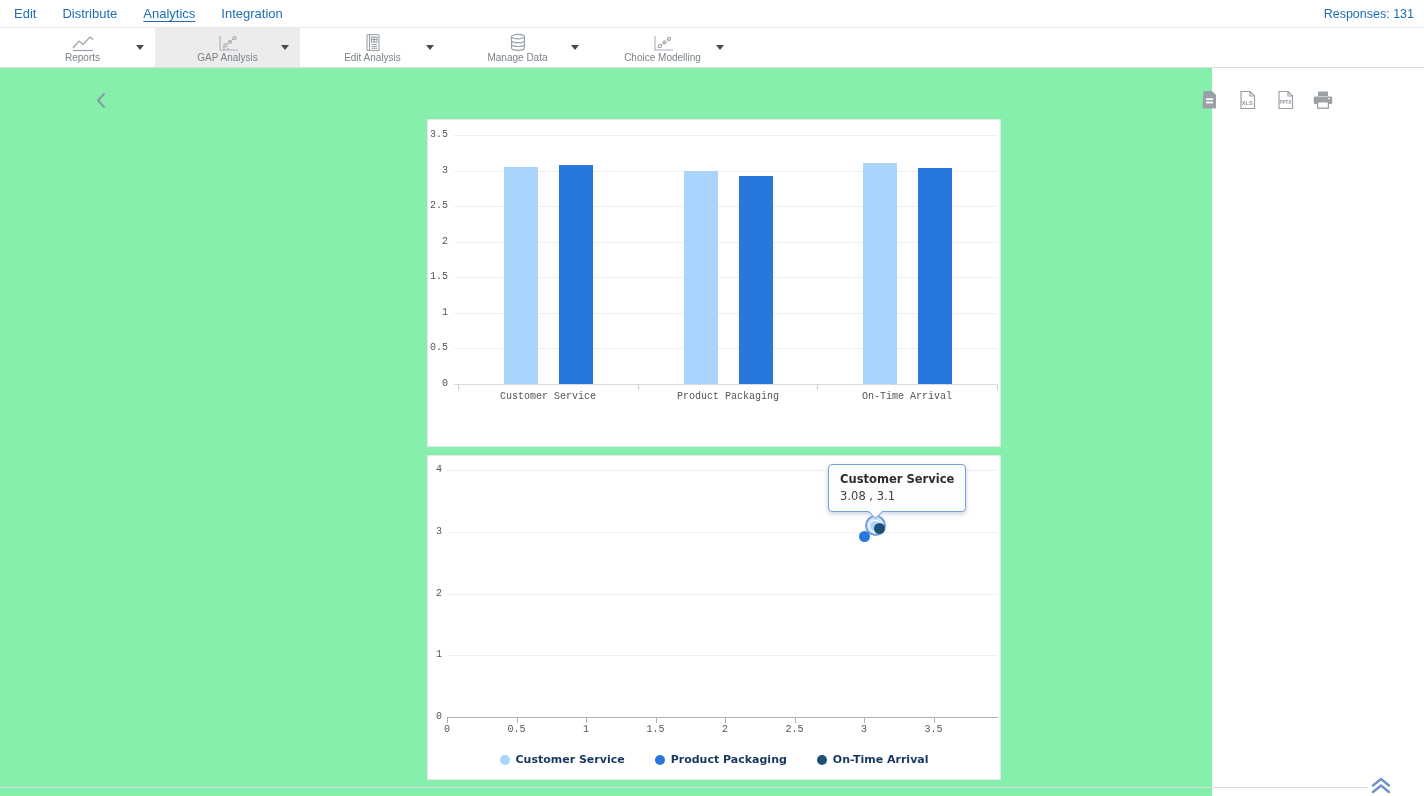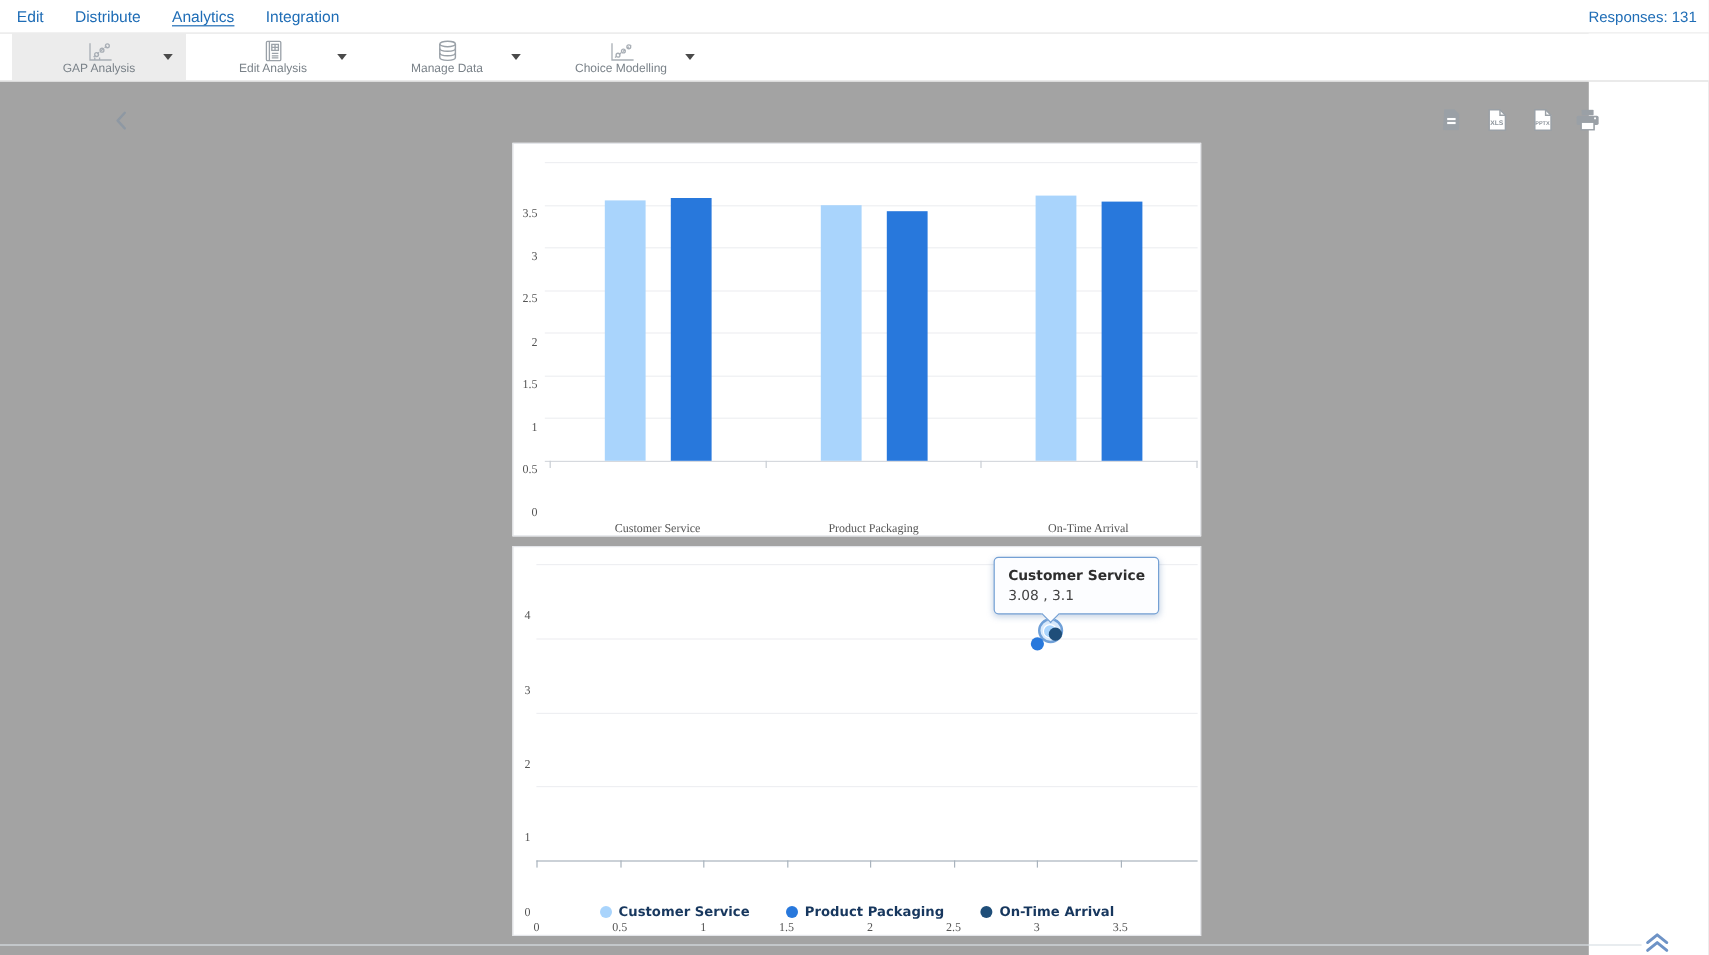--- a/index.html
+++ b/index.html
@@ -2,21 +2,21 @@
 <html><head>
 <meta charset="utf-8">
 <style>
   * { box-sizing: border-box; }
   html,body { margin:0; padding:0; }
   body {
     width:1424px; height:796px;
     font-family:"Liberation Sans", sans-serif;
     background:#ffffff; overflow:hidden;
   }
-  .page { position:relative; width:1324px; height:796px; background:#a3a3a3; }
+  .page { position:relative; width:1212px; height:796px; background:#86efac; }
 
   
   .navbar {
     position:absolute; left:0; top:0; width:1424px; height:28px;
     display:flex; align-items:center; justify-content:space-between;
     padding:0 10px 0 14px; border-bottom:1px solid #E8E8E8; background:#fff;
   }
   .nav-left { display:flex; gap:26px; align-items:center; }
   .nav-item { font-size:13px; color:#1F6DB6; cursor:pointer; }
   .nav-item.active { text-decoration:underline; text-underline-offset:3px; }
@@ -61,22 +61,22 @@
   #barCard { top:119px; height:328px; }
   #scatterCard { top:455px; height:325px; }
 
   .gridline { position:absolute; height:1px; background:#EEEFF2; }
   .axis-x-bar { position:absolute; height:1px; background:#D6D9DE; }
   .axis-x-sc { position:absolute; height:1px; background:#A9B3BD; }
   .tickmark { position:absolute; width:1px; }
   .tick-bar { background:#C9CED4; }
   .tick-sc { background:#A9B3BD; }
   .y-tick-label, .x-tick-label, .cat-label {
-    position:absolute; font-family:Liberation Serif, serif;
-    font-size:10px; color:#555; line-height:12px;margin-top:44px;
+    position:absolute; font-family:Liberation Mono, monospace;
+    font-size:10px; color:#555; line-height:12px;
   }
   .y-tick-label { text-align:right; }
   .x-tick-label, .cat-label { text-align:center; }
   .bar { position:absolute; }
   .scatter-point { position:absolute; border-radius:50%; }
   .pt-ring {
     position:absolute; width:21px; height:21px; border-radius:50%;
     border:2px solid #6FA0D8; background:#D8E9FB;
   }
   .pt-hover-inner { position:absolute; border:1px solid #fff; }
@@ -119,20 +119,30 @@
       <span class="nav-item">Edit</span>
       <span class="nav-item">Distribute</span>
       <span class="nav-item active">Analytics</span>
       <span class="nav-item">Integration</span>
     </div>
     <span class="nav-responses">Responses: 131</span>
   </div>
 
   <div class="toolbar">
 
+    <div class="tool-item">
+      <span class="tool-icon">
+        <svg width="24" height="17" viewBox="0 0 24 17" fill="none" stroke="#9AA1A8" stroke-width="1.2">
+          <path d="M2 15.5 H22"></path>
+          <path d="M2 13 L8 6 L12 9.5 L19 2 L22 4.5"></path>
+        </svg>
+      </span>
+      <span class="tool-label">Reports</span>
+      <span class="tool-caret"></span>
+    </div>
 
     <div class="tool-item active">
       <span class="tool-icon">
         <svg width="24" height="18" viewBox="0 0 24 18" fill="none" stroke="#A8AEB5" stroke-width="1.1">
           <path d="M4 2 V16 H22"></path>
           <path d="M7 13.5 L19.5 3" stroke-dasharray="2 2"></path>
           <circle cx="9.5" cy="11.5" r="1.6"></circle>
           <circle cx="14" cy="7.8" r="1.6"></circle>
           <circle cx="18.5" cy="4.2" r="1.6"></circle>
           <path d="M8 16 V14 M12 16 V14"></path>

